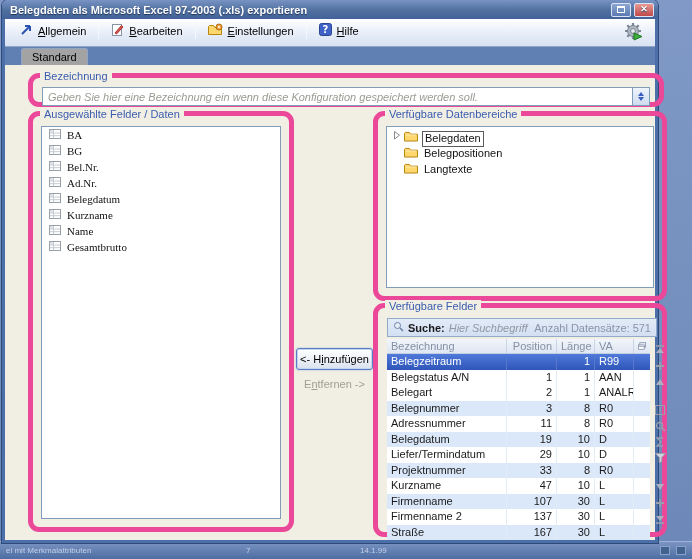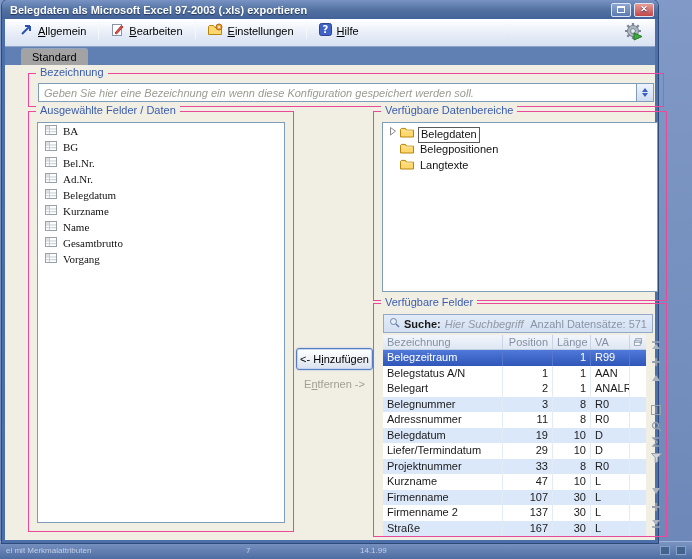--- a/index.html
+++ b/index.html
@@ -65,21 +65,21 @@
     background:#a3a3a3; color:#000;
     border:1px solid #93a5c4; border-bottom:none;
     border-radius:3px 3px 0 0;
     padding:2px 10px 0 10px; font-size:11px;
   }
   
   .content {
     position:absolute; left:3px; right:3px; top:65px; bottom:3px;
     background:#f1efe4;
   }
-  .group { position:absolute; border:1px solid #ec4899; border-radius:0; }
+  .group { position:absolute; border:5px solid #ec4899; border-radius:11px; }
   .group > .legend {
     position:absolute; top:-8px; left:7px; background:#f1efe4;
     padding:0 4px; color:#3a5caf; font-size:11px; white-space:nowrap;
   }
   #grp-bez { left:23px; top:8px;  width:636px; height:34px; }
   #grp-sel { left:23px; top:46px; width:266px; height:421px; }
   #grp-bereiche { left:368px; top:46px;  width:294px; height:190px; }
   #grp-felder   { left:368px; top:238px; width:294px; height:234px; }
   
   .combo {
@@ -356,32 +356,20 @@
                   <rect x="0.5" y="1.5" width="11" height="9" fill="#fff" stroke="#9aa0a8"></rect>
                   <rect x="1" y="2" width="3.2" height="2.6" fill="#dde3ea"></rect>
                   <line x1="4.5" y1="2" x2="4.5" y2="10" stroke="#c6cad0"></line>
                   <line x1="1" y1="5" x2="11" y2="5" stroke="#c6cad0"></line>
                   <line x1="1" y1="7.7" x2="11" y2="7.7" stroke="#c6cad0"></line>
                 </svg>
     </span>
     <span class="flabel">Gesamtbrutto</span>
   </div>
 
-  <div class="fitem">
-    <span>
-      <svg width="12" height="12" viewBox="0 0 12 12">
-                  <rect x="0.5" y="1.5" width="11" height="9" fill="#fff" stroke="#9aa0a8"></rect>
-                  <rect x="1" y="2" width="3.2" height="2.6" fill="#dde3ea"></rect>
-                  <line x1="4.5" y1="2" x2="4.5" y2="10" stroke="#c6cad0"></line>
-                  <line x1="1" y1="5" x2="11" y2="5" stroke="#c6cad0"></line>
-                  <line x1="1" y1="7.7" x2="11" y2="7.7" stroke="#c6cad0"></line>
-                </svg>
-    </span>
-    <span class="flabel">Vorgang</span>
-  </div>
 </div>
       </div>
     </div>
 
     <button class="xp" id="btn-add">&lt;- H<u>i</u>nzufügen</button>
     <div id="lbl-remove">E<u>n</u>tfernen -&gt;</div>
 
     <div class="group" id="grp-bereiche">
       <span class="legend">Verfügbare Datenbereiche</span>
       <div class="panel">

